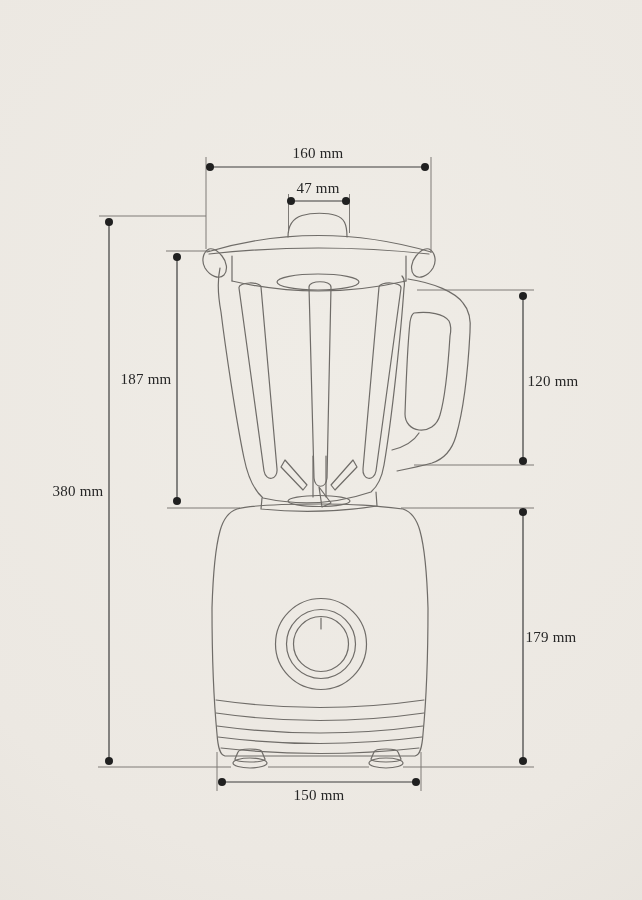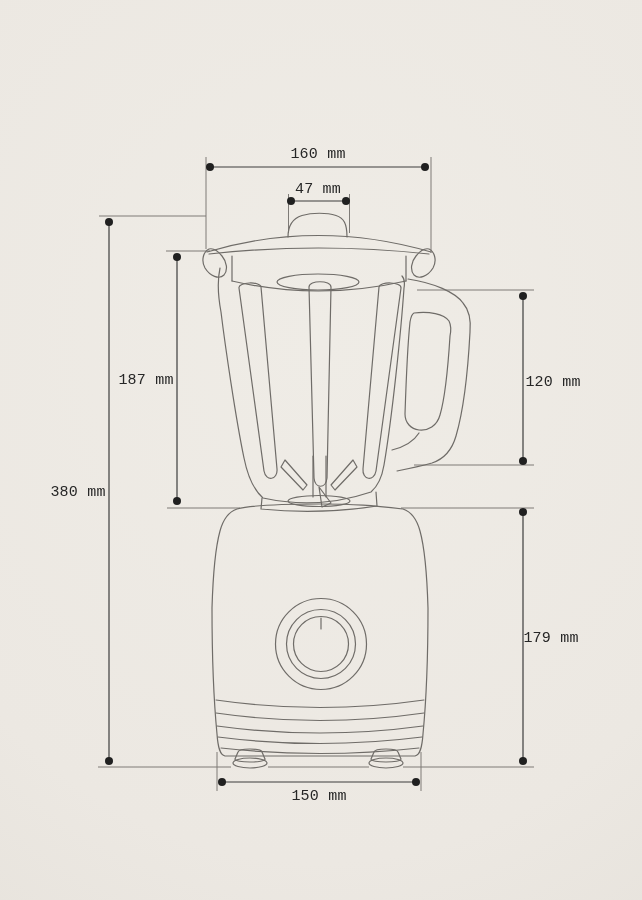--- a/index.html
+++ b/index.html
@@ -3,21 +3,21 @@
 <meta charset="utf-8">
 <style>
   html,body{margin:0;padding:0;background:#d8d4cc;}
   .canvas{
     position:relative;
     width:642px;height:900px;
     margin:0 auto;
     background:
       radial-gradient(130% 105% at 50% 38%, #efece6 0%, #ece8e2 55%, #e4e0d9 88%, #dcd8d0 100%);
     overflow:hidden;
-    font-family:Liberation Mono, monospace;
+    font-family:Liberation Serif, serif;
   }
   svg{display:block;}
   .draw{stroke:#6f6c68;stroke-width:1.2;fill:none;stroke-linecap:round;stroke-linejoin:round;}
   .ext{stroke:#7e7b77;stroke-width:1;fill:none;}
   .dim{stroke:#3c3c3c;stroke-width:1.2;fill:none;}
   .dot{fill:#202020;stroke:none;}
   .lbl{fill:#262626;font-size:15px;letter-spacing:.2px;}
 </style>
 </head>
 <body>

